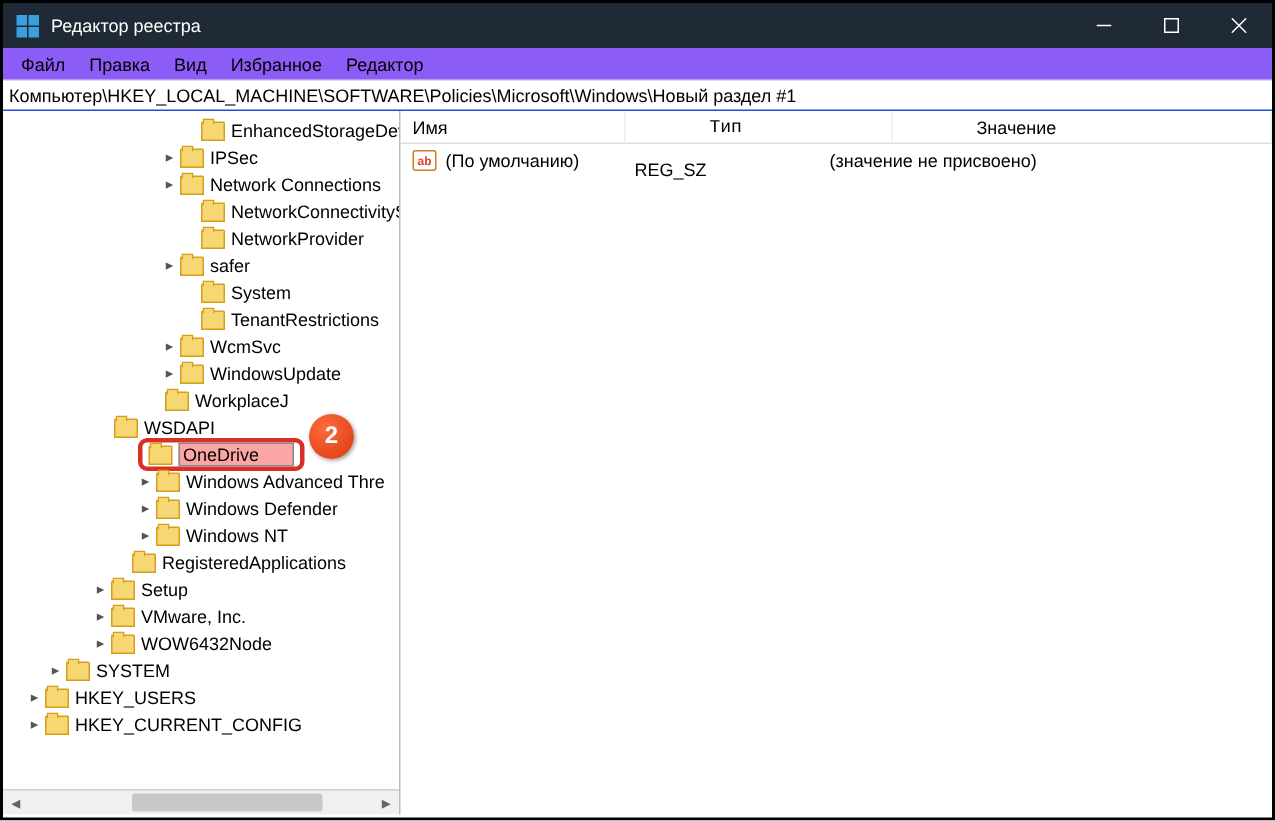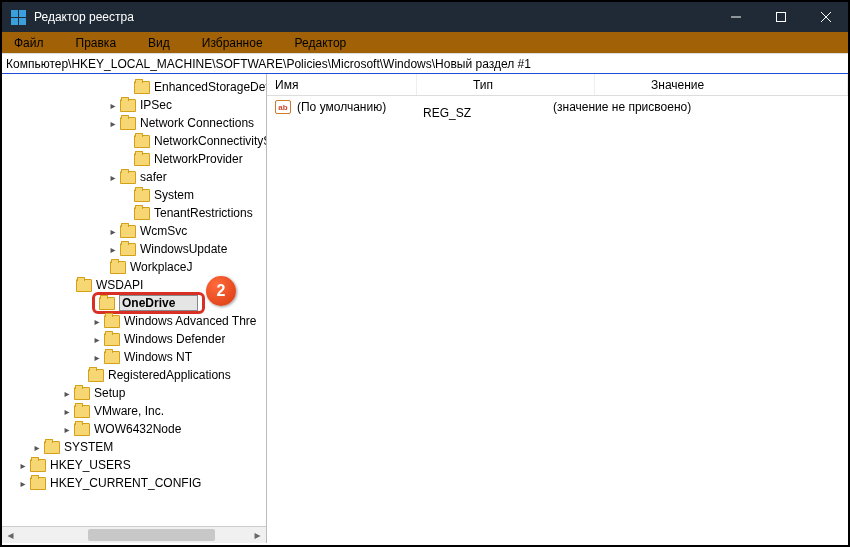--- a/index.html
+++ b/index.html
@@ -5,43 +5,43 @@
 *{box-sizing:border-box;margin:0;padding:0;font-family:"Segoe UI",Tahoma,sans-serif;font-size:12px;}
 body{background:#fff;}
 .frame{width:850px;height:547px;border:2px solid #000;position:relative;background:#fff;}
 .titlebar{height:30px;background:#1f2a36;color:#fff;display:flex;align-items:center;}
 .titlebar .appicon{width:16px;height:16px;margin:0 8px;display:flex;flex-wrap:wrap;}
 .appicon span{width:7px;height:7px;margin:0.5px;background:#3aa0dd;}
 .title{flex:1;font-size:12px;}
 .winbtns{display:flex;height:100%;}
 .winbtn{width:45px;height:30px;display:flex;align-items:center;justify-content:center;color:#fff;}
 .winbtn svg{width:10px;height:10px;stroke:#fff;stroke-width:1;fill:none;}
-.menubar{height:22px;background:#a16207;border-bottom:1px solid #ddd;display:flex;align-items:center;padding:0 4px;gap:16px;}
+.menubar{height:22px;background:#8b5cf6;border-bottom:1px solid #ddd;display:flex;align-items:center;padding:0 4px;}
 .menuitem{padding:0 8px;height:100%;display:flex;align-items:center;}
 .addrbar{height:20px;border-bottom:1px solid #1d4ed8;display:flex;align-items:center;padding:0 4px;white-space:nowrap;overflow:hidden;}
 .content{display:flex;height:calc(100% - 30px - 22px - 20px - 2px);}
 .leftpane{width:265px;border-right:1px solid #bbb;overflow:hidden;position:relative;display:flex;flex-direction:column;}
 .tree{flex:1;overflow:hidden;padding-top:4px;}
 .row{display:flex;align-items:center;height:18px;white-space:nowrap;position:relative;}
 .exp{width:14px;height:14px;display:flex;align-items:center;justify-content:center;font-size:10px;color:#555;flex-shrink:0;}
 .folder{width:16px;height:13px;background:#f7d774;border:1px solid #d4a017;border-radius:1px 1px 0 0;margin-right:4px;flex-shrink:0;position:relative;}
 .folder::before{content:"";position:absolute;top:-3px;left:0;width:6px;height:3px;background:#f7d774;border:1px solid #d4a017;border-bottom:none;border-radius:1px 1px 0 0;}
 .label{overflow:hidden;text-overflow:clip;}
 .editrow{position:relative;}
 .editbox{border:3px solid #d93025;border-radius:6px;padding:1px 4px;display:flex;align-items:center;height:22px;background:#fff;}
-.editinput{border:1px solid #888;font-size:12px;padding:0 2px;background:#e5e5e5;height:16px;font-weight:bold;}
+.editinput{border:1px solid #888;font-size:12px;padding:0 2px;background:#fca5a5;height:16px;}
 .badge{position:absolute;width:30px;height:30px;border-radius:50%;background:radial-gradient(circle at 35% 30%,#ff6a3c,#d83a0e);color:#fff;font-weight:bold;font-size:16px;display:flex;align-items:center;justify-content:center;box-shadow:1px 1px 3px rgba(0,0,0,.4);}
 .hscroll{height:17px;background:#f0f0f0;border-top:1px solid #ccc;display:flex;align-items:center;}
 .hscroll .track{flex:1;height:100%;position:relative;}
 .hscroll .thumb{position:absolute;left:30%;top:2px;height:12px;width:55%;background:#c8c8c8;border-radius:2px;}
 .hscroll .arr{width:17px;height:17px;display:flex;align-items:center;justify-content:center;color:#666;}
 .rightpane{flex:1;display:flex;flex-direction:column;}
 .cols{display:flex;height:22px;border-bottom:1px solid #ddd;align-items:center;gap:48px;}
 .col{padding:0 8px;border-right:1px solid #eee;height:100%;display:flex;align-items:center;}
-.col.c1{width:150px;}.col.c2{width:130px;}.col.c3{flex:1;}
+.col.c1{width:150px;}.col.c2{width:130px;font-family:Liberation Mono, monospace;}.col.c3{flex:1;}
 .vals{padding-top:2px;}
 .vrow{display:flex;align-items:center;height:18px;}
 .vicon{width:16px;height:14px;border:1px solid #d07a2a;border-radius:2px;margin:0 6px 0 8px;display:flex;align-items:center;justify-content:center;font-size:8px;font-weight:bold;color:#d0482a;background:#fff;flex-shrink:0;}
 .vname{width:126px;}
 .vtype{width:130px;margin-top:12px;}
 .vval{flex:1;}
 </style>
 </head>
 <body>
 

